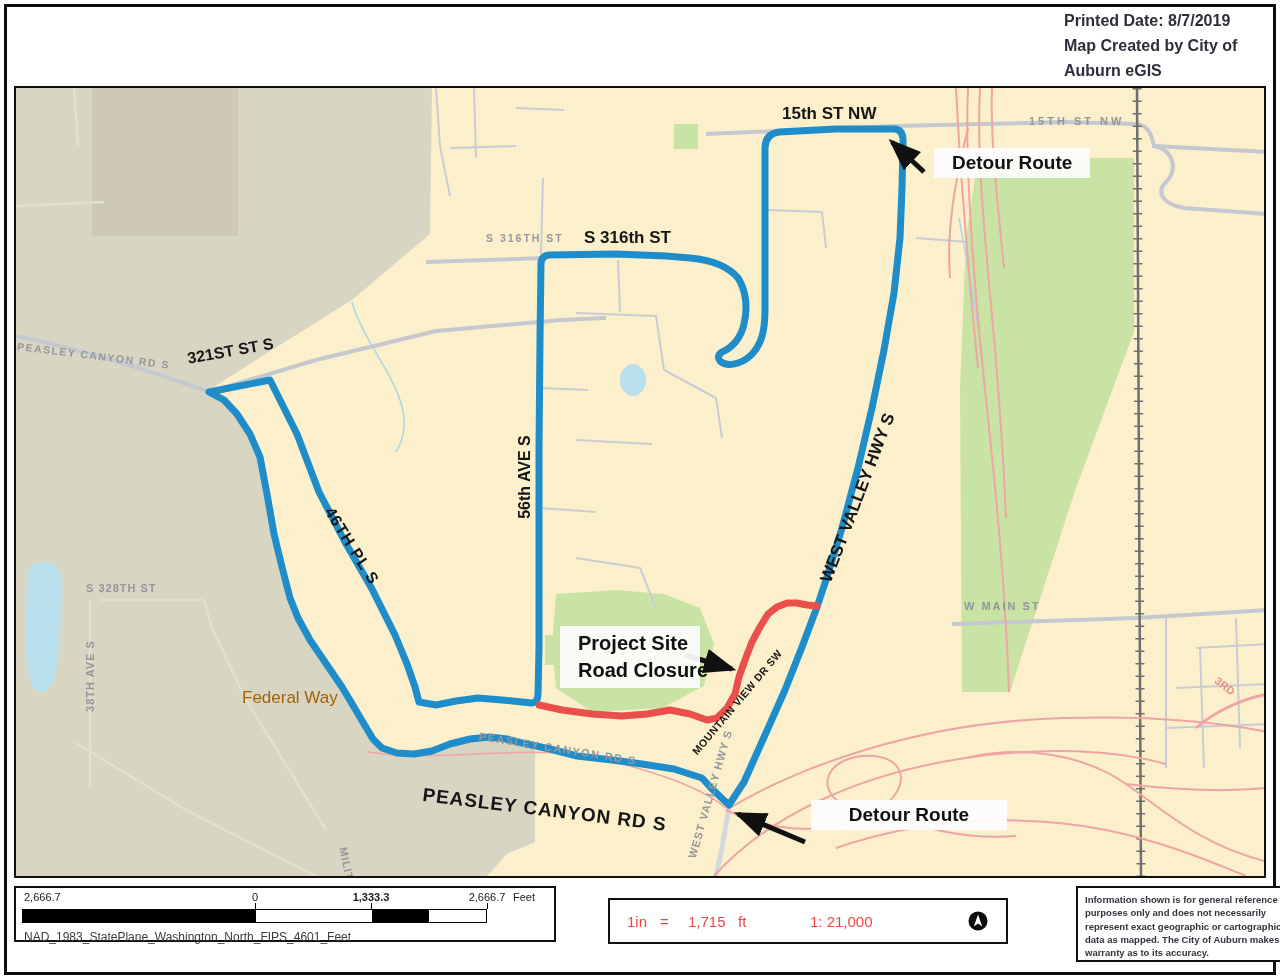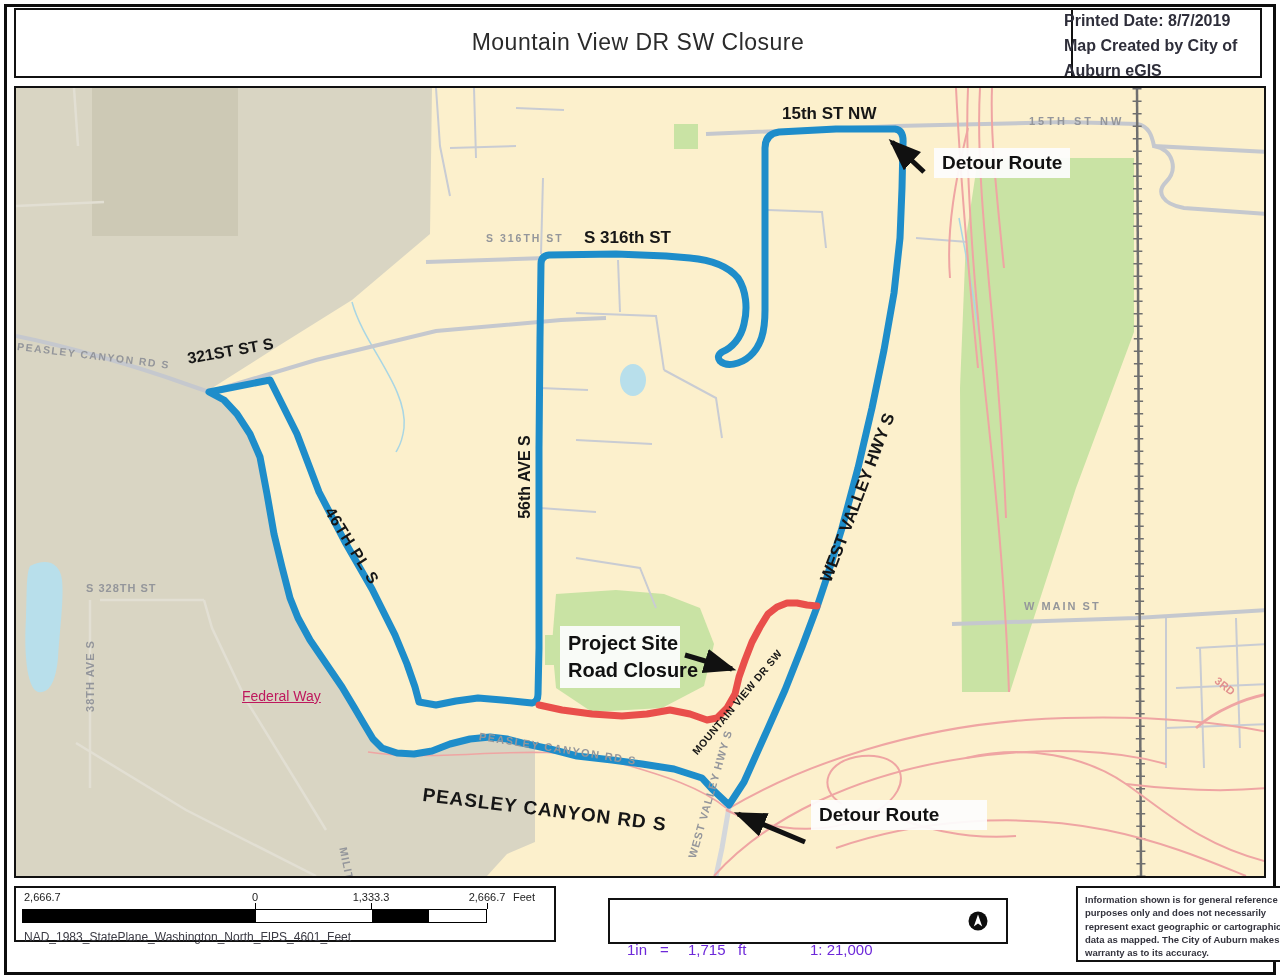--- a/index.html
+++ b/index.html
@@ -10,44 +10,40 @@
   
   .title-box{left:14px;top:8px;width:1248px;height:70px;}
   .map-title{width:100%;text-align:center;line-height:64px;font-size:23px;color:#2b2b2b;letter-spacing:.5px;}
   .title-divider{position:absolute;left:1055px;top:0;width:2px;height:100%;background:#111;}
   .meta{position:absolute;left:1064px;top:9px;font-size:16px;font-weight:bold;color:#2e2e3a;line-height:1.55;}
   
   .map-box{position:absolute;left:14px;top:86px;width:1248px;height:788px;border:2px solid #111;background:#fcf0cc;overflow:hidden;box-sizing:content-box;}
   .map-box svg.basemap{position:absolute;left:0;top:0;}
   .street-bold{font-weight:bold;color:#161616;}
   .street-grey{color:#94969b;font-weight:bold;}
-  .callout{position:absolute;background:rgba(253,253,253,.93);color:#111;font-weight:bold;padding:4px 8px;white-space:nowrap;}
+  .callout{position:absolute;background:rgba(253,253,253,.93);color:#111;font-weight:bold;text-align:center;padding:4px 18px;white-space:nowrap;}
   
   .scale-box{left:14px;top:886px;width:542px;height:56px;}
   .sb-lbl{position:absolute;top:3px;font-size:11px;color:#222;transform:translateX(-50%);}
   .sb-tick{position:absolute;top:15px;width:1px;height:6px;background:#000;}
   .sb-bar{position:absolute;left:6px;top:21px;height:12px;display:flex;border:1px solid #000;}
   .sb-seg{height:100%;}
   .sb-datum{position:absolute;left:8px;top:42px;font-size:12px;color:#3b3b44;}
   .ratio-box{left:608px;top:898px;width:400px;height:46px;}
-  .ratio-box span{position:absolute;top:13px;font-size:15px;color:#6d28d9;margin-top:28px;}
+  .ratio-box span{position:absolute;top:13px;font-size:15px;color:#ef4444;}
   .north{position:absolute;right:16px;top:9px;}
   .disc-box{left:1076px;top:886px;width:228px;height:76px;}
   .disc-text{padding:5px 7px;font-size:9.5px;line-height:1.4;color:#33333d;font-weight:bold;}
 </style>
 </head>
 <body>
 
 <div class="page">
   <div class="outer-frame"></div>
 
-  <div class="box title-box">
-    <div class="map-title">Mountain View DR SW Closure</div>
-    <div class="title-divider"></div>
-  </div>
   <div class="meta">
     <div>Printed Date:  8/7/2019</div>
     <div>Map Created by City of Auburn eGIS</div>
     <div>Imagery Date: May 2015</div>
   </div>
 
   <div class="map-box">
     <svg class="basemap" width="1248" height="788" viewBox="0 0 1248 788">
       <defs>
         <marker id="ah" markerWidth="7" markerHeight="6" refX="5.6" refY="2.5" orient="auto">
@@ -146,26 +142,26 @@
         <path d="M669,567 L716,581" marker-end="url(#ah)"></path>
         <path d="M789,754 L722,726" marker-end="url(#ah)"></path>
       </g>
     </svg>
 
     <div class="lbl street-grey" style="left:1013px;top:27px;font-size:11px;letter-spacing:3px;">15TH ST NW</div>
     <div class="lbl street-grey" style="left:470px;top:144px;font-size:10.5px;letter-spacing:2px;">S 316TH ST</div>
     <div class="lbl street-grey" style="left:2px;top:252px;font-size:10.5px;letter-spacing:1.5px;transform:rotate(7deg);transform-origin:0 0;">PEASLEY CANYON RD S</div>
     <div class="lbl street-grey" style="left:464px;top:642px;font-size:11px;letter-spacing:1.5px;transform:rotate(9deg);transform-origin:0 0;">PEASLEY CANYON RD S</div>
     <div class="lbl street-grey" style="left:614px;top:700px;width:160px;text-align:center;font-size:11px;letter-spacing:1px;transform:rotate(-74deg);">WEST VALLEY HWY S</div>
-    <div class="lbl street-grey" style="left:1008px;top:512px;font-size:11px;letter-spacing:2px;">W MAIN ST</div>
+    <div class="lbl street-grey" style="left:948px;top:512px;font-size:11px;letter-spacing:2px;">W MAIN ST</div>
     <div class="lbl street-grey" style="left:70px;top:494px;font-size:11px;letter-spacing:1px;">S 328TH ST</div>
     <div class="lbl street-grey" style="left:24px;top:582px;width:100px;text-align:center;font-size:11px;letter-spacing:1px;transform:rotate(-90deg);">38TH AVE S</div>
     <div class="lbl street-grey" style="left:333px;top:758px;font-size:11px;letter-spacing:1px;transform:rotate(78deg);transform-origin:0 0;">MILITARY RD S</div>
     <div class="lbl" style="left:1198px;top:592px;font-size:11px;font-weight:bold;color:#e2908e;transform:rotate(38deg);">3RD</div>
-    <div class="lbl" style="left:226px;top:600px;font-size:14px;color:#be185d;text-decoration:underline;">Federal Way</div>
+    <div class="lbl" style="left:226px;top:600px;font-size:17px;color:#a16207;">Federal Way</div>
 
     <div class="lbl street-bold" style="left:766px;top:16px;font-size:17px;">15th ST NW</div>
     <div class="lbl street-bold" style="left:568px;top:140px;font-size:17px;">S 316th ST</div>
     <div class="lbl street-bold" style="left:170px;top:262px;font-size:16px;transform:rotate(-10deg);transform-origin:0 0;">321ST ST S</div>
     <div class="lbl street-bold" style="left:444px;top:380px;width:130px;text-align:center;font-size:16px;transform:rotate(-90deg);">56th AVE S</div>
     <div class="lbl street-bold" style="left:320px;top:416px;font-size:16px;letter-spacing:1px;transform:rotate(58deg);transform-origin:0 0;">46TH PL S</div>
     <div class="lbl street-bold" style="left:732px;top:400px;width:220px;text-align:center;font-size:17px;transform:rotate(-69deg);">WEST VALLEY HWY S</div>
     <div class="lbl street-bold" style="left:408px;top:696px;font-size:19px;letter-spacing:1px;transform:rotate(7deg);transform-origin:0 0;">PEASLEY CANYON RD S</div>
     <div class="lbl street-bold" style="left:646px;top:608px;width:150px;text-align:center;font-size:10.5px;letter-spacing:.5px;transform:rotate(-50deg);">MOUNTAIN VIEW DR SW</div>
 
@@ -173,21 +169,21 @@
     <div class="callout" style="left:795px;top:712px;width:160px;font-size:19px;">Detour Route</div>
     <div class="callout" style="left:544px;top:538px;width:104px;font-size:20px;line-height:1.35;">
       <div>Project Site</div>
       <div>Road Closure</div>
     </div>
   </div>
 
   <div class="box scale-box">
     <span class="sb-lbl" style="left:8px;transform:none;">2,666.7</span>
     <span class="sb-lbl" style="left:239px;">0</span>
-    <span class="sb-lbl" style="left:355px;">1,333.3</span>
+    <span class="sb-lbl" style="left:355px;font-weight:bold;">1,333.3</span>
     <span class="sb-lbl" style="left:471px;">2,666.7</span>
     <span class="sb-lbl" style="left:497px;transform:none;">Feet</span>
     <div class="sb-tick" style="left:239px;"></div>
     <div class="sb-tick" style="left:355px;"></div>
     <div class="sb-tick" style="left:471px;"></div>
     <div class="sb-bar">
       <div class="sb-seg" style="width:233px;background:#000;"></div>
       <div class="sb-seg" style="width:116px;background:#fff;"></div>
       <div class="sb-seg" style="width:57px;background:#000;"></div>
       <div class="sb-seg" style="width:57px;background:#fff;"></div>

